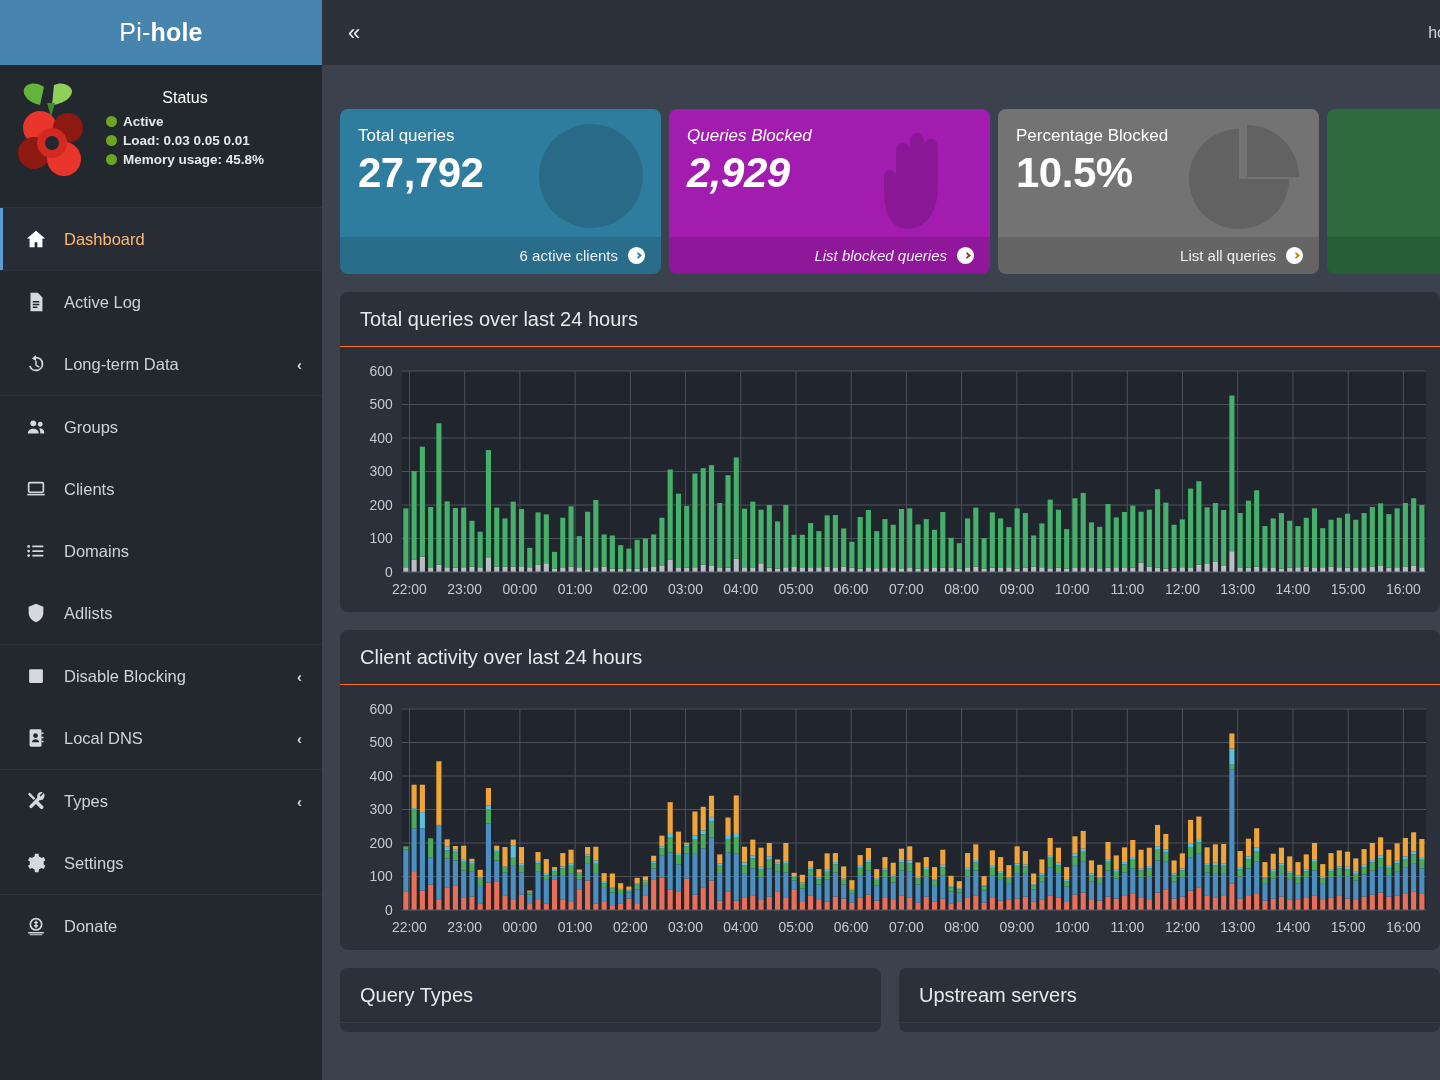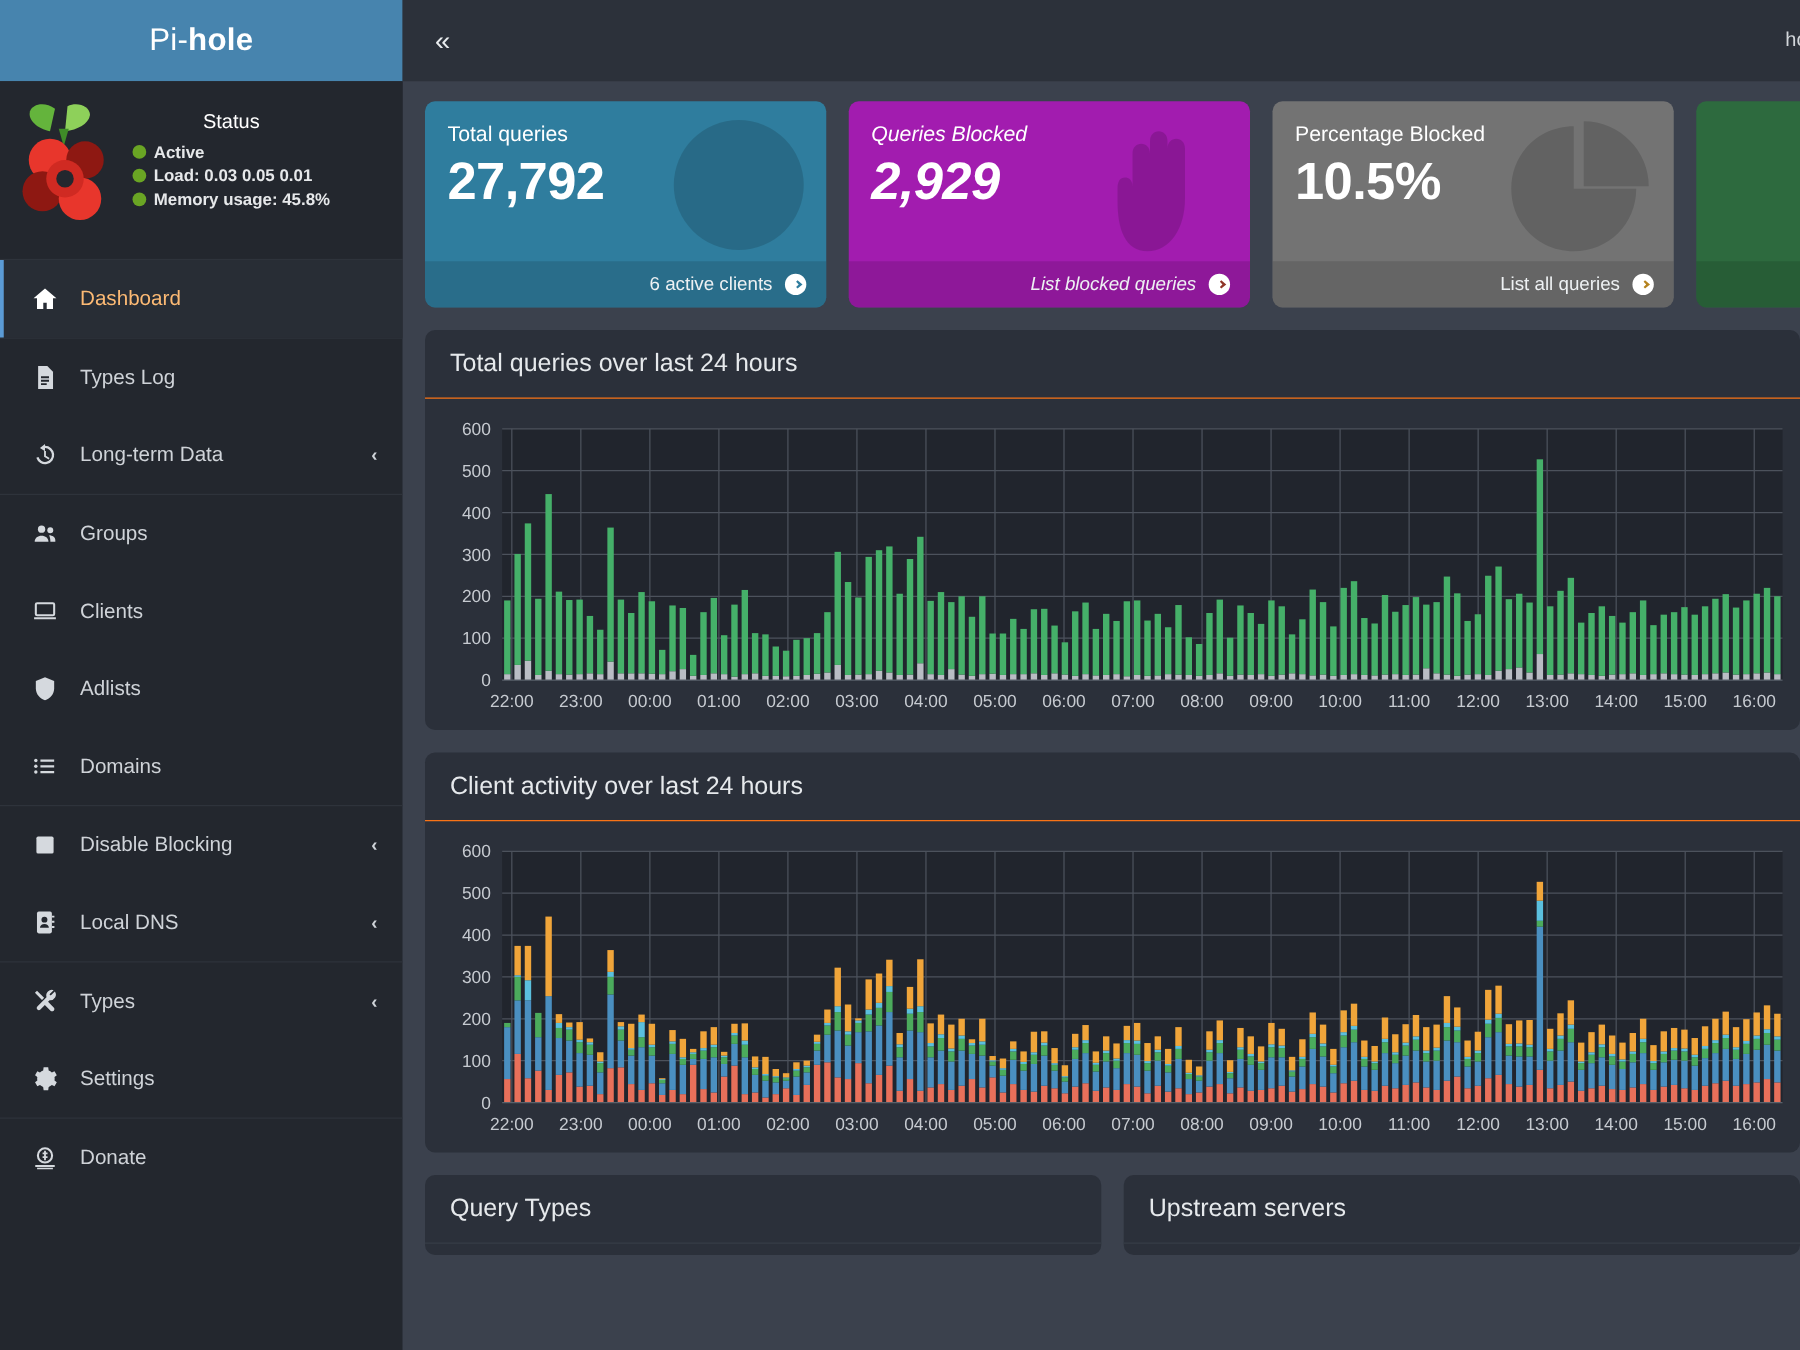--- a/index.html
+++ b/index.html
@@ -61,21 +61,21 @@
   .topbar {
     height: 65px; background: #2c313a; display: flex; align-items: center;
     justify-content: space-between; padding: 0 0 0 26px; flex: 0 0 65px;
   }
   .collapse-btn { color: #e9ecee; font-size: 22px; line-height: 1; }
   .host-text { color: #d2d6da; font-size: 16px; padding-right: 0; margin-right: -14px; white-space: nowrap; }
 
   .content { flex: 1; padding: 16px 0 0 18px; overflow: hidden; }
 
   
-  .cards { display: flex; gap: 18px; margin-bottom: 18px; }
+  .cards { display: flex; gap: 8px; margin-bottom: 18px; margin-top: 28px; }
   .card {
     width: 321px; height: 165px; border-radius: 8px;
     position: relative; overflow: hidden; flex: 0 0 321px;
     display: flex; flex-direction: column;
   }
   .card.blue   { background: #2f7d9e; }
   .card.red    { background: #a21caf; font-style: italic; }
   .card.yellow { background: #737373; }
   .card.green  { background: #2d6a3e; }
   .card-body { flex: 1; padding: 17px 18px 0 18px; position: relative; z-index: 2; }
@@ -170,21 +170,21 @@
           </div>
         </div>
         <div class="nav-group">
           <div class="nav-item">
             <span class="nav-icon">
               <svg viewBox="0 0 24 24" aria-hidden="true">
                 <path d="M6 2h8l5 5v15H6z"></path>
                 <path d="M8.5 11h7v1.6h-7zm0 3h7v1.6h-7zm0 3h5v1.6h-5z" fill="#23272e"></path>
               </svg>
             </span>
-            <span class="nav-label">Types Log</span>
+            <span class="nav-label">Active Log</span>
           </div>
           <div class="nav-item">
             <span class="nav-icon">
               <svg viewBox="0 0 24 24" aria-hidden="true">
                 <path d="M12 4a8 8 0 1 1-7.6 10.4l1.9-.6A6 6 0 1 0 12 6v2.8L7.6 5.9 12 2.3Z"></path>
                 <path d="M11.2 8.5h1.6v4.2l3.2 1.9-.8 1.4-4-2.4Z"></path>
               </svg>
             </span>
             <span class="nav-label">Long-term Data</span>
             <span class="nav-caret">‹</span>
@@ -207,35 +207,35 @@
               <svg viewBox="0 0 24 24" aria-hidden="true">
                 <rect x="4" y="5" width="16" height="10.5" rx="1.2" fill="none" stroke="#d5d9de" stroke-width="1.8"></rect>
                 <path d="M2.5 17.2h19v1.8h-19z"></path>
               </svg>
             </span>
             <span class="nav-label">Clients</span>
           </div>
           <div class="nav-item">
             <span class="nav-icon">
               <svg viewBox="0 0 24 24" aria-hidden="true">
-                <path d="M12 2 4 5.2v6.3c0 5 3.4 9.1 8 10.5 4.6-1.4 8-5.5 8-10.5V5.2Z"></path>
-              </svg>
-            </span>
-            <span class="nav-label">Adlists</span>
-          </div>
-          <div class="nav-item">
-            <span class="nav-icon">
-              <svg viewBox="0 0 24 24" aria-hidden="true">
                 <circle cx="4" cy="7" r="1.5"></circle>
                 <circle cx="4" cy="12" r="1.5"></circle>
                 <circle cx="4" cy="17" r="1.5"></circle>
                 <path d="M8 6.1h12v1.9H8zm0 5h12v1.9H8zm0 5h12v1.9H8z"></path>
               </svg>
             </span>
             <span class="nav-label">Domains</span>
+          </div>
+          <div class="nav-item">
+            <span class="nav-icon">
+              <svg viewBox="0 0 24 24" aria-hidden="true">
+                <path d="M12 2 4 5.2v6.3c0 5 3.4 9.1 8 10.5 4.6-1.4 8-5.5 8-10.5V5.2Z"></path>
+              </svg>
+            </span>
+            <span class="nav-label">Adlists</span>
           </div>
         </div>
         <div class="nav-group">
           <div class="nav-item">
             <span class="nav-icon">
               <svg viewBox="0 0 24 24" aria-hidden="true">
                 <rect x="4.5" y="4.5" width="15" height="15" rx="1.5"></rect>
               </svg>
             </span>
             <span class="nav-label">Disable Blocking</span>

